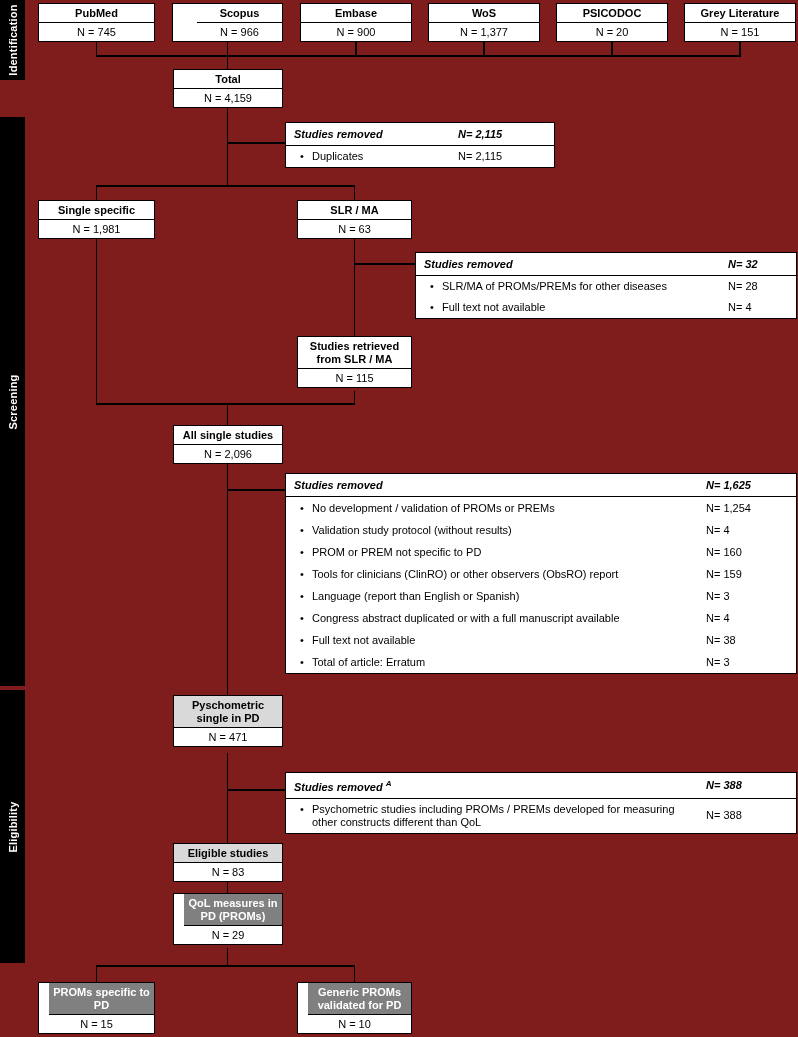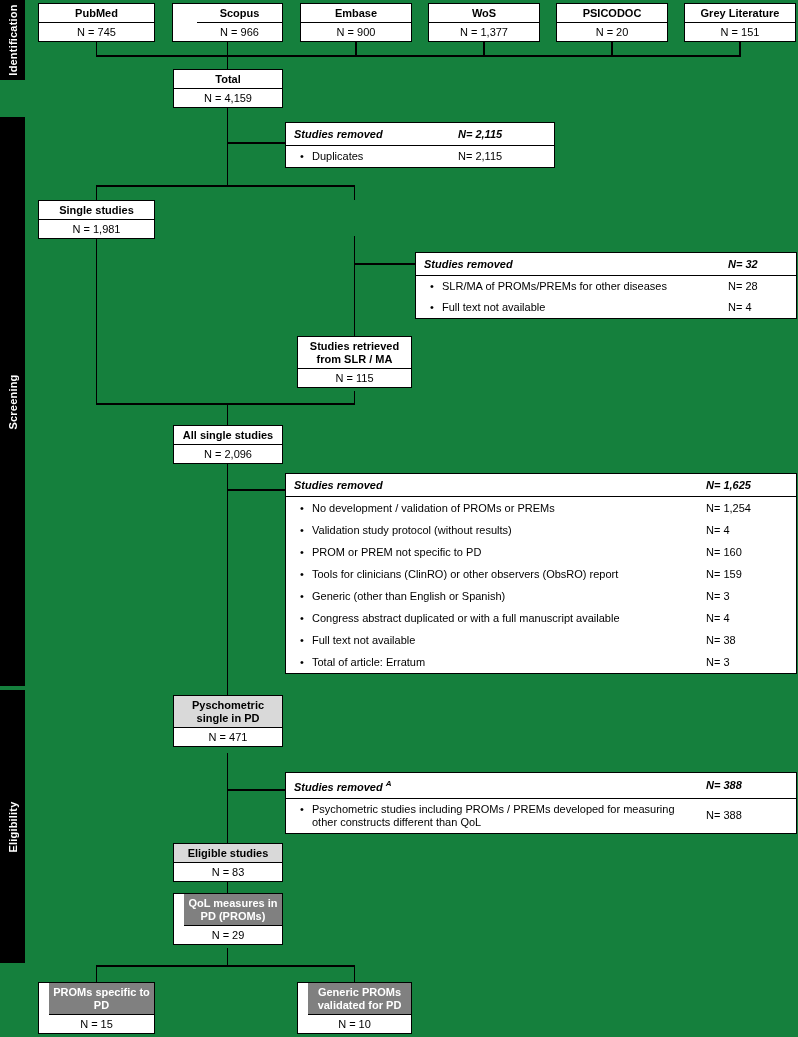--- a/index.html
+++ b/index.html
@@ -2,21 +2,21 @@
 <html style="--light-gray: #d9d9d9; --dark-gray: #808080; --line: #000000;"><head>
 <meta charset="utf-8">
 <style>
   :root{
     --light-gray:#d9d9d9;
     --dark-gray:#808080;
     --line:#000000;
   }
   html,body{margin:0;padding:0;background:#ffffff;}
   #canvas{
-    position:relative;width:798px;height:1037px;background:#15803d;
+    position:relative;width:798px;height:1037px;background:#7f1d1d;
     font-family:"Liberation Sans",sans-serif;font-size:11px;color:#000;
     overflow:hidden;
   }
   
   .stage{
     position:absolute;left:0;width:25px;background:#000;color:#fff;
     display:flex;align-items:center;justify-content:center;
   }
   .stage span{
     transform:rotate(-90deg);white-space:nowrap;font-weight:bold;font-size:11px;
@@ -124,22 +124,26 @@
       <span class="rtitle">Studies removed</span>
       <span class="ncol">N= 2,115</span>
     </div>
     <div class="ritem">
       <span class="rlabel">Duplicates</span>
       <span class="ncol">N= 2,115</span>
     </div>
   </div>
 
   <div class="node" style="left:38px;top:200px;width:117px;">
-    <div class="title">Single studies</div>
+    <div class="title">Single specific</div>
     <div class="nrow">N = 1,981</div>
+  </div>
+  <div class="node" style="left:297px;top:200px;width:115px;">
+    <div class="title">SLR / MA</div>
+    <div class="nrow">N = 63</div>
   </div>
 
   <div class="removal w-slr" style="left:415px;top:252px;width:382px;">
     <div class="rhead">
       <span class="rtitle">Studies removed</span>
       <span class="ncol">N= 32</span>
     </div>
     <div class="ritem">
       <span class="rlabel">SLR/MA of PROMs/PREMs for other diseases</span>
       <span class="ncol">N= 28</span>
@@ -175,21 +179,21 @@
     </div>
     <div class="ritem">
       <span class="rlabel">PROM or PREM not specific to PD</span>
       <span class="ncol">N= 160</span>
     </div>
     <div class="ritem">
       <span class="rlabel">Tools for clinicians (ClinRO) or other observers (ObsRO) report</span>
       <span class="ncol">N= 159</span>
     </div>
     <div class="ritem">
-      <span class="rlabel">Generic (other than English or Spanish)</span>
+      <span class="rlabel">Language (report than English or Spanish)</span>
       <span class="ncol">N= 3</span>
     </div>
     <div class="ritem">
       <span class="rlabel">Congress abstract duplicated or with a full manuscript available</span>
       <span class="ncol">N= 4</span>
     </div>
     <div class="ritem">
       <span class="rlabel">Full text not available</span>
       <span class="ncol">N= 38</span>
     </div>

